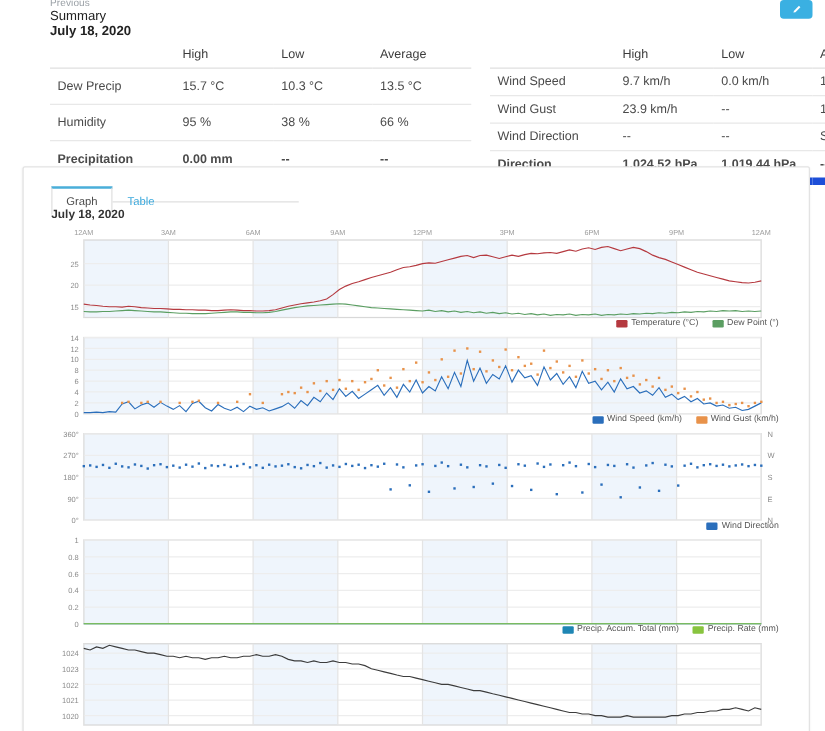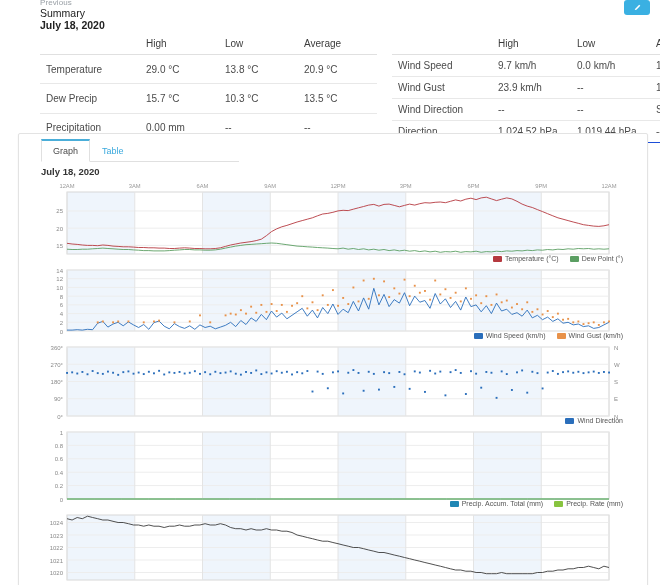--- a/index.html
+++ b/index.html
@@ -36,31 +36,31 @@
   .tables { position: absolute; left: 40px; top: 33px; width: 610px;
             display: flex; gap: 15px; }
   table.sum { border-collapse: collapse; width: 290px; table-layout: fixed; }
   table.sum th, table.sum td {
     font-size: 10px; font-weight: normal; text-align: left;
     padding: 5px 6px; border-bottom: 1px solid #e8e8e8;
     color: #4a4a4a; white-space: nowrap; overflow: hidden;
   }
   table.sum th { color: #3c3c3c; }
   table.sum thead tr th { border-bottom: 1px solid #e0e0e0; }
-  table.sum tbody tr:last-child td { border-bottom: 1px solid #1d4ed8; }
+  table.sum tbody tr:last-child td { border-bottom: 6px solid #1d4ed8; font-weight: bold; }
   table.sum .rh { width: 88px; }
   table.sum .cc { width: 67px; }
 
   
   .card {
     position: absolute; left: 18px; top: 133px; width: 628px; height: 452px;
     background: #fff; border: 1px solid #e3e3e3; border-radius: 2px;
     box-shadow: 0 1px 2px rgba(0,0,0,.07);
   }
-  .tabs { position: absolute; left: 22px; top: 5px; display: flex; }
+  .tabs { position: absolute; left: 22px; top: 15px; display: flex; }
   .tab {
     font-size: 9px; padding: 5px 11px 5px 11px; cursor: pointer;
     border: 1px solid transparent; border-bottom: none; position: relative;
   }
   .tab.active {
     color: #4a4a4a; background: #fff;
     border: 1px solid #e0e0e0; border-top: 2px solid #4aaed9;
     border-bottom: 1px solid #fff;
   }
   .tab.inactive { color: #3ba9dd; border-top: 2px solid transparent; }
@@ -103,30 +103,30 @@
     <thead>
           <tr>
       <th class="rh"></th>
       <th class="cc">High</th>
       <th class="cc">Low</th>
       <th class="cc">Average</th>
     </tr>
         </thead>
     <tbody>
       <tr>
-        <td>Temperature</td>
-        <td>29.0 °C</td>
-        <td>13.8 °C</td>
-        <td>20.9 °C</td>
-      </tr>
-      <tr>
         <td>Dew Precip</td>
         <td>15.7 °C</td>
         <td>10.3 °C</td>
         <td>13.5 °C</td>
+      </tr>
+      <tr>
+        <td>Humidity</td>
+        <td>95 %</td>
+        <td>38 %</td>
+        <td>66 %</td>
       </tr>
       <tr>
         <td>Precipitation</td>
         <td>0.00 mm</td>
         <td>--</td>
         <td>--</td>
       </tr>
     </tbody>
   </table>
 

